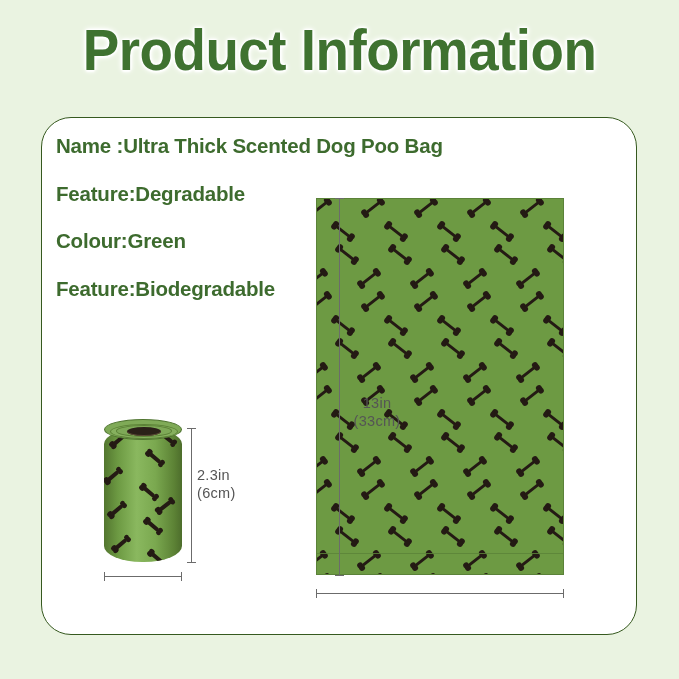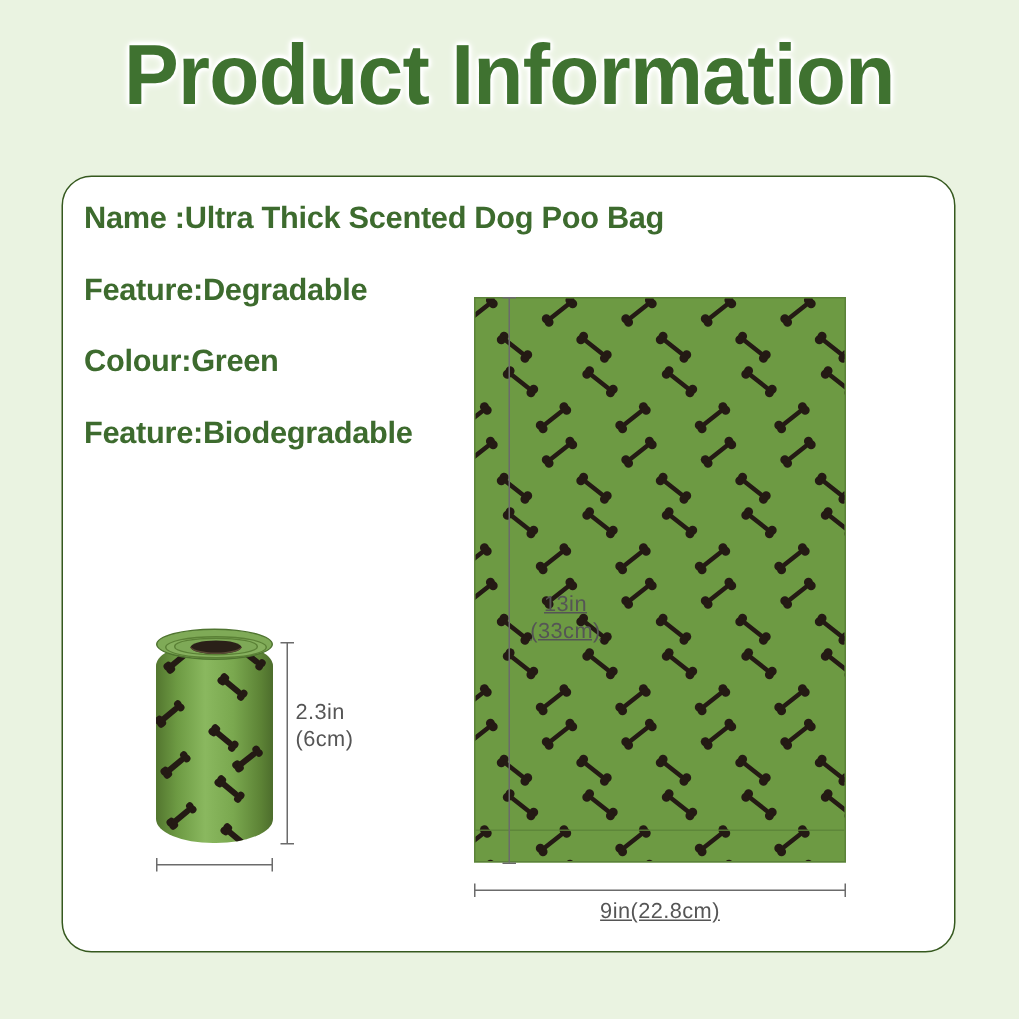--- a/index.html
+++ b/index.html
@@ -43,21 +43,21 @@
 
   
   #info-card {
     position: absolute;
     left: 41px;
     top: 117px;
     width: 596px;
     height: 518px;
     background: #ffffff;
     border: 1.6px solid #36591f;
-    border-radius: 20px;
+    border-radius: 30px;
     box-sizing: border-box;
     overflow: hidden;
   }
 
   
   #spec-list {
     position: absolute;
     left: 14px;
     top: 18px;
     width: 520px;
@@ -183,21 +183,21 @@
   .dim-cap-h { position: absolute; width: 1px; height: 9px; background: #6b6b6b; }
   .dim-cap-v { position: absolute; height: 1px; width: 9px; background: #6b6b6b; }
   .dim-label {
     position: absolute;
     font-size: 14.5px;
     color: #555555;
     line-height: 1.25;
     white-space: nowrap;
     letter-spacing: .3px;
   }
-  .dim-label.center { text-align: center; text-decoration: underline; }
+  .dim-label.center { text-align: center; }
 </style>
 </head>
 <body>
 
 <div id="title-bar">
   <div id="page-title">Product Information</div>
 </div>
 
 <div id="info-card">
 
@@ -786,21 +786,20 @@
   <div class="dim-cap-v" style="left:293px; top:80px;"></div>
   <div class="dim-cap-v" style="left:293px; top:457px;"></div>
   <div class="dim-label center" style="left:303px; top:276px; width:64px;">
     <div>13in</div>
     <div>(33cm)</div>
   </div>
 
   <div class="dim-line dim-h" style="left:274px; top:475px; width:248px;"></div>
   <div class="dim-cap-h" style="left:274px; top:471px;"></div>
   <div class="dim-cap-h" style="left:521px; top:471px;"></div>
-  <div class="dim-label center" style="left:274px; top:481px; width:248px;">9in(22.8cm)</div>
 
   <div id="roll">
     <div id="roll-body">
       <div class="bone-layer" id="roll-bones">
           <div class="bone" style="left: 4px; top: 8px; transform: rotate(-40deg);">
             <i class="k k1"></i>
             <i class="k k2"></i>
             <i class="bar"></i>
             <i class="k k3"></i>
             <i class="k k4"></i>

